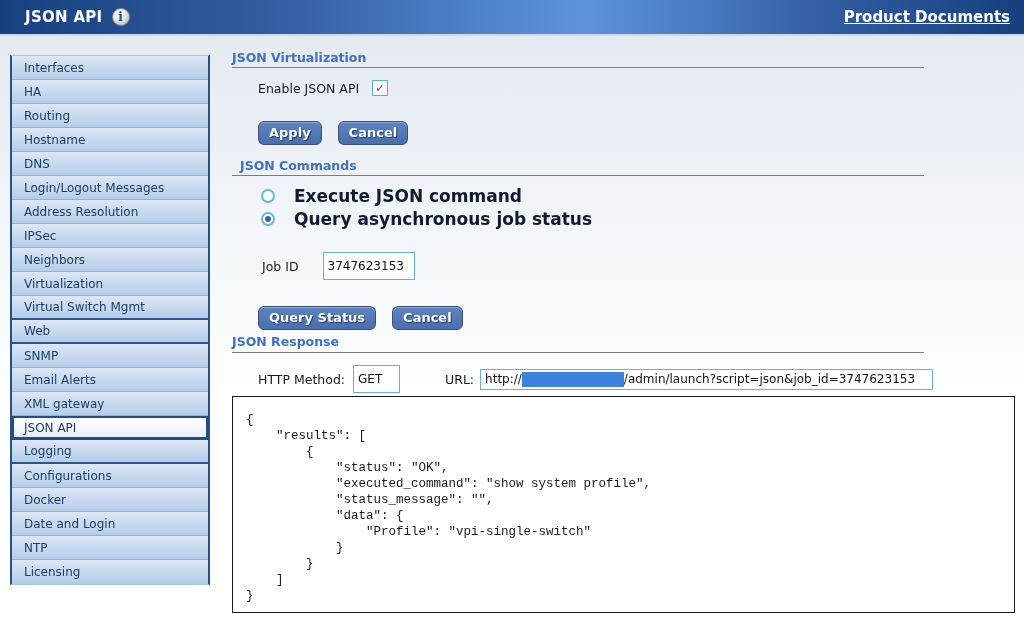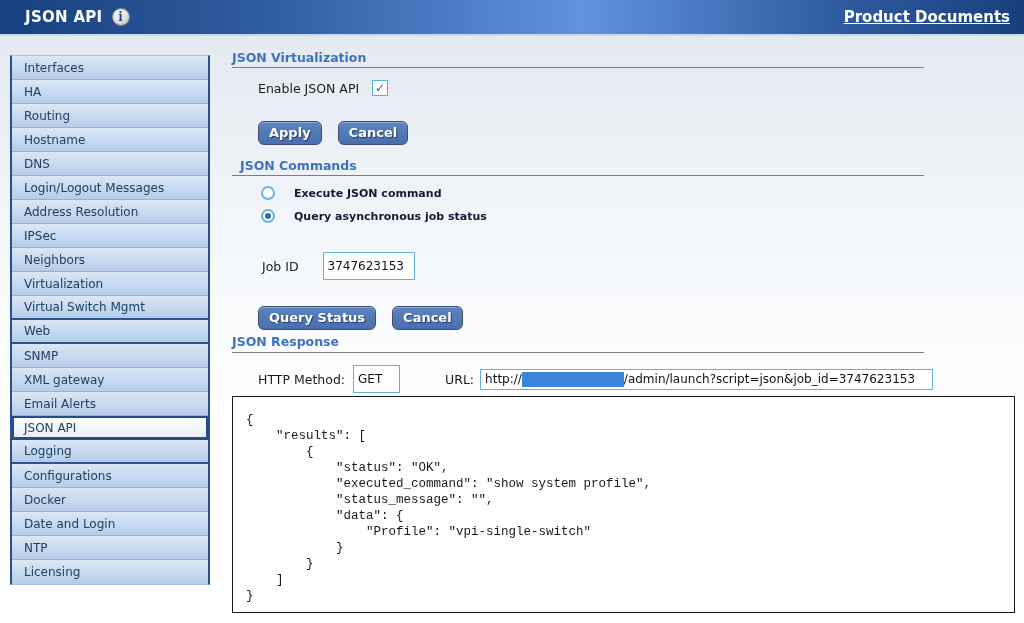--- a/index.html
+++ b/index.html
@@ -64,21 +64,21 @@
 
   
   .section-title {
     position: absolute; color: #3e72c0; font-weight: bold; font-size: 12.5px;
   }
   .rule {
     position: absolute; height: 0; border-top: 1px solid #7d7d7d; width: 692px;
   }
   .row { position: absolute; display: flex; align-items: center; }
   .lbl { font-size: 12.5px; color: #1a1a1a; }
-  .bold-lbl { font-size: 11px; font-weight: bold; color: #121a30; }
+  .bold-lbl { font-size: 17px; font-weight: bold; color: #121a30; }
 
   
   .checkbox {
     width: 16px; height: 16px; border: 1px solid #58b0dc; background: #fff;
     display: inline-flex; align-items: center; justify-content: center;
     margin-left: 13px; cursor: pointer;
   }
   .checkbox.checked::after {
     content: "✓"; color: #2f62b8; font-size: 12px; font-weight: bold; line-height: 1;
   }
@@ -179,24 +179,24 @@
       <div class="sidebar-item divider">
       <span class="label">Virtual Switch Mgmt</span>
     </div>
       <div class="sidebar-item divider">
       <span class="label">Web</span>
     </div>
       <div class="sidebar-item">
       <span class="label">SNMP</span>
     </div>
       <div class="sidebar-item">
+      <span class="label">Email Alerts</span>
+    </div>
+      <div class="sidebar-item">
       <span class="label">XML gateway</span>
-    </div>
-      <div class="sidebar-item">
-      <span class="label">Email Alerts</span>
     </div>
       <div class="sidebar-item selected">
       <span class="label">JSON API</span>
     </div>
       <div class="sidebar-item divider">
       <span class="label">Logging</span>
     </div>
       <div class="sidebar-item">
       <span class="label">Configurations</span>
     </div>

